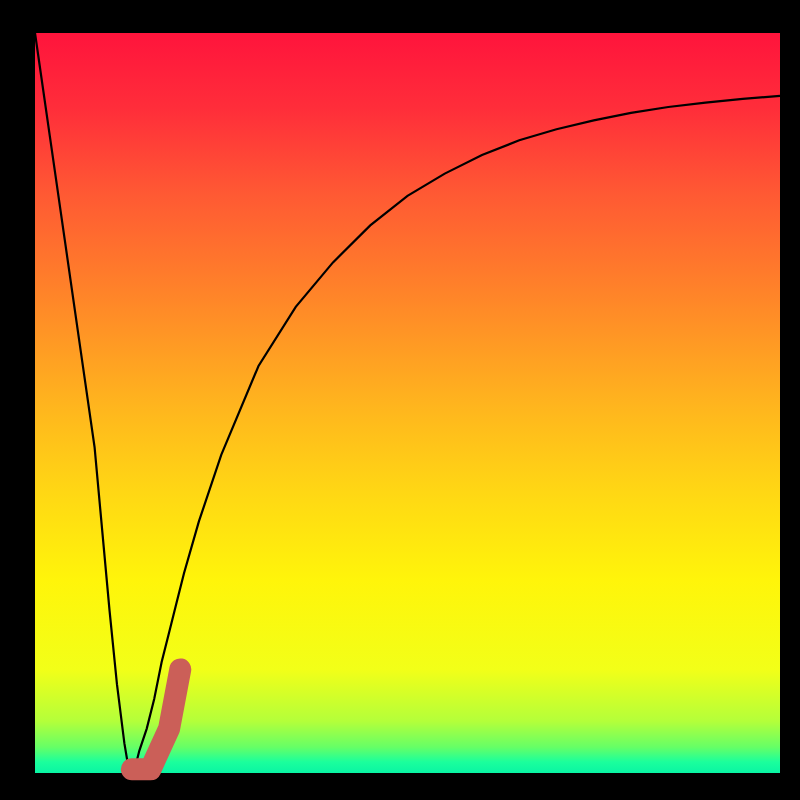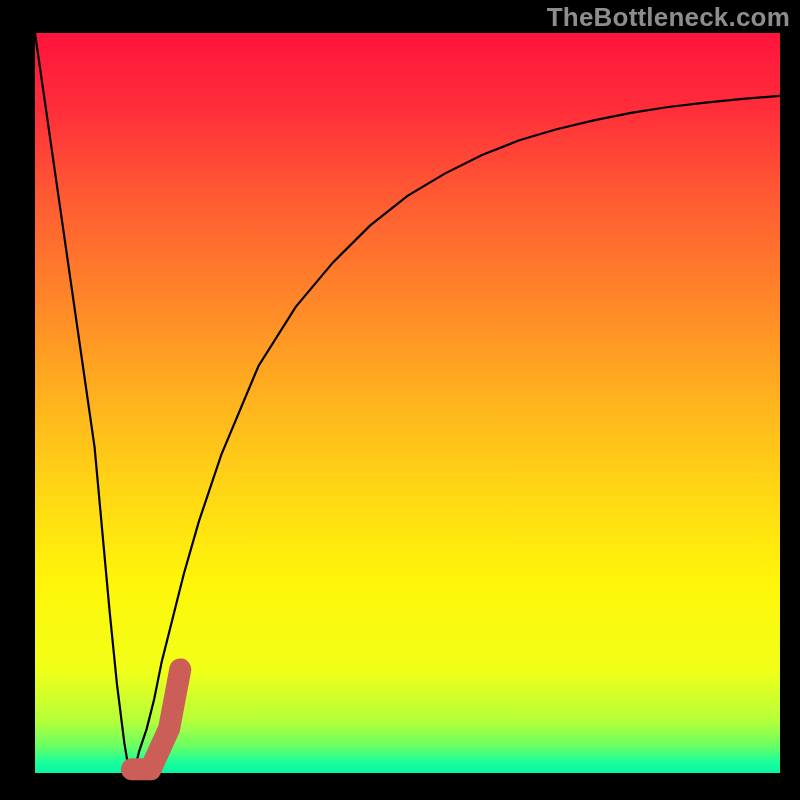--- a/index.html
+++ b/index.html
@@ -56,14 +56,13 @@
         </linearGradient>
     </defs>
 
     <rect id="panel" fill="url(#bg-grad)" x="35" y="33" width="745" height="740"></rect>
 
     <path id="curve" fill="none" stroke-width="2.2" d="M35.00 33.00 L49.90 136.60 L64.80 240.20 L79.70 343.80 L94.60 447.40 L109.50 610.20 L116.95 684.20 L124.40 743.40 L128.13 765.60 L131.85 773.00 L135.57 765.60 L139.30 750.80 L146.75 728.60 L154.20 699.00 L161.65 662.00 L169.10 632.40 L176.55 602.80 L184.00 573.20 L198.90 521.40 L221.25 454.80 L258.50 366.00 L295.75 306.80 L333.00 262.40 L370.25 225.40 L407.50 195.80 L444.75 173.60 L482.00 155.10 L519.25 140.30 L556.50 129.20 L593.75 120.32 L631.00 112.92 L668.25 107.00 L705.50 102.56 L742.75 98.86 L780.00 95.90" stroke="#000000"></path>
 
     <path id="marker" fill="none" stroke-linecap="round" stroke-linejoin="round" d="M131.85 769.30 L150.47 769.30 L169.10 728.60 L180.28 669.40" stroke="#cb5f58" stroke-width="22"></path>
   </svg>
 
-  <div class="watermark">TheBottleneck.com</div>
 </div>
 
 </body></html>

